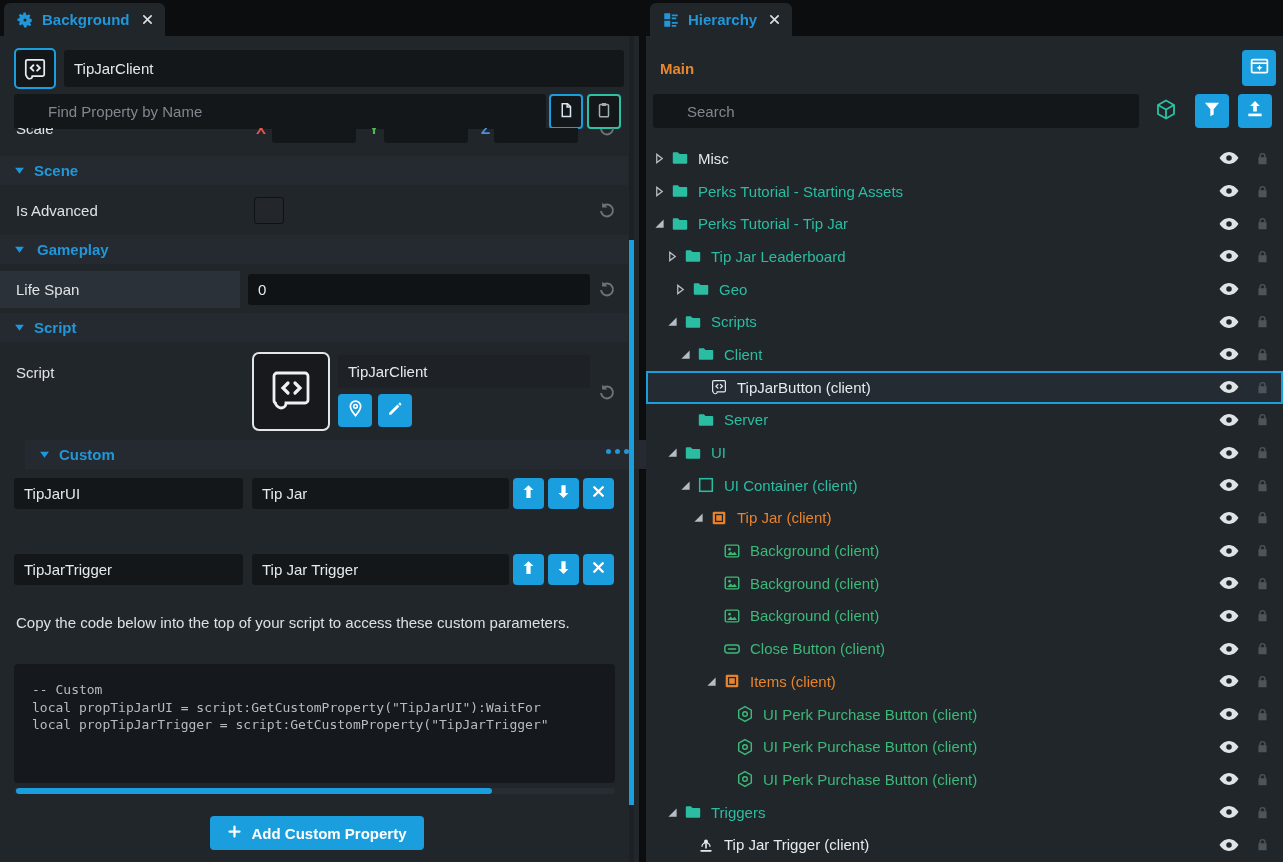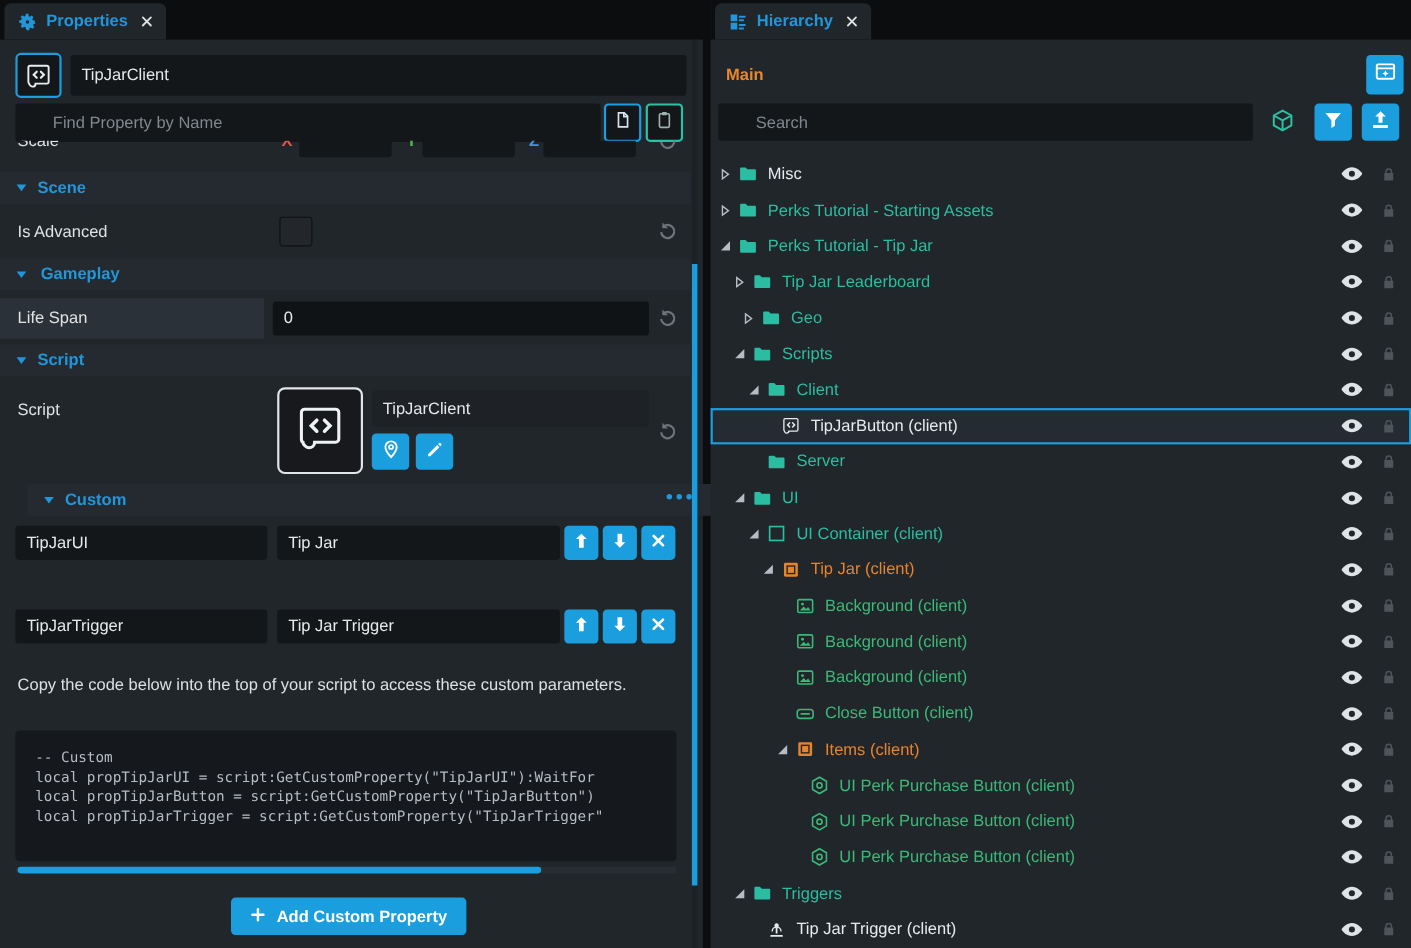--- a/index.html
+++ b/index.html
@@ -153,21 +153,21 @@
 
   <div class="panel props">
     <div class="tabbar">
       <div class="tab">
         <span class="tabicon">
           <svg viewBox="0 0 24 24">
               <path fill="#2196d9" d="M12 8a4 4 0 100 8 4 4 0 000-8zm9 5.5v-3l-2.6-.5a6.7 6.7 0 00-.6-1.5l1.5-2.2-2.1-2.1-2.2 1.5c-.5-.3-1-.5-1.5-.6L13 2h-3l-.5 2.6c-.5.1-1 .3-1.5.6L5.8 3.7 3.7 5.8l1.5 2.2c-.3.5-.5 1-.6 1.5L2 10v3l2.6.5c.1.5.3 1 .6 1.5l-1.5 2.2 2.1 2.1 2.2-1.5c.5.3 1 .5 1.5.6L11 22h3l.5-2.6c.5-.1 1-.3 1.5-.6l2.2 1.5 2.1-2.1-1.5-2.2c.3-.5.5-1 .6-1.5l2.6-.5z"></path>
               <circle cx="12" cy="12" r="2.1" fill="#21262b"></circle>
             </svg>
         </span>
-        <span>Properties</span>
+        <span>Background</span>
         <span class="close-x">
           <svg viewBox="0 0 12 12">
               <path stroke="#dbe0e4" stroke-width="1.8" stroke-linecap="round" d="M2 2l8 8M10 2l-8 8"></path>
             </svg>
         </span>
       </div>
     </div>
 
     <div class="obj-icon">
       <svg viewBox="0 0 24 24">
@@ -347,21 +347,20 @@
               <path stroke="currentColor" stroke-width="3.4" stroke-linecap="round" d="M6 6l12 12M18 6L6 18"></path>
             </svg></span>
         </div>
     </div>
 
     <div class="help-text">Copy the code below into the top of your script to access these custom parameters.</div>
 
     <div class="code-block">
       <div class="code-line">-- Custom</div>
       <div class="code-line">local propTipJarUI = script:GetCustomProperty("TipJarUI"):WaitFor</div>
-      <div class="code-line">local propTipJarButton = script:GetCustomProperty("TipJarButton")</div>
       <div class="code-line">local propTipJarTrigger = script:GetCustomProperty("TipJarTrigger"</div>
     </div>
 
     <div class="hscroll">
       <div class="thumb"></div>
     </div>
 
     <div class="add-btn">
       <span><svg viewBox="0 0 24 24">
             <path stroke="currentColor" stroke-width="3.6" stroke-linecap="round" d="M12 4v16M4 12h16"></path>

